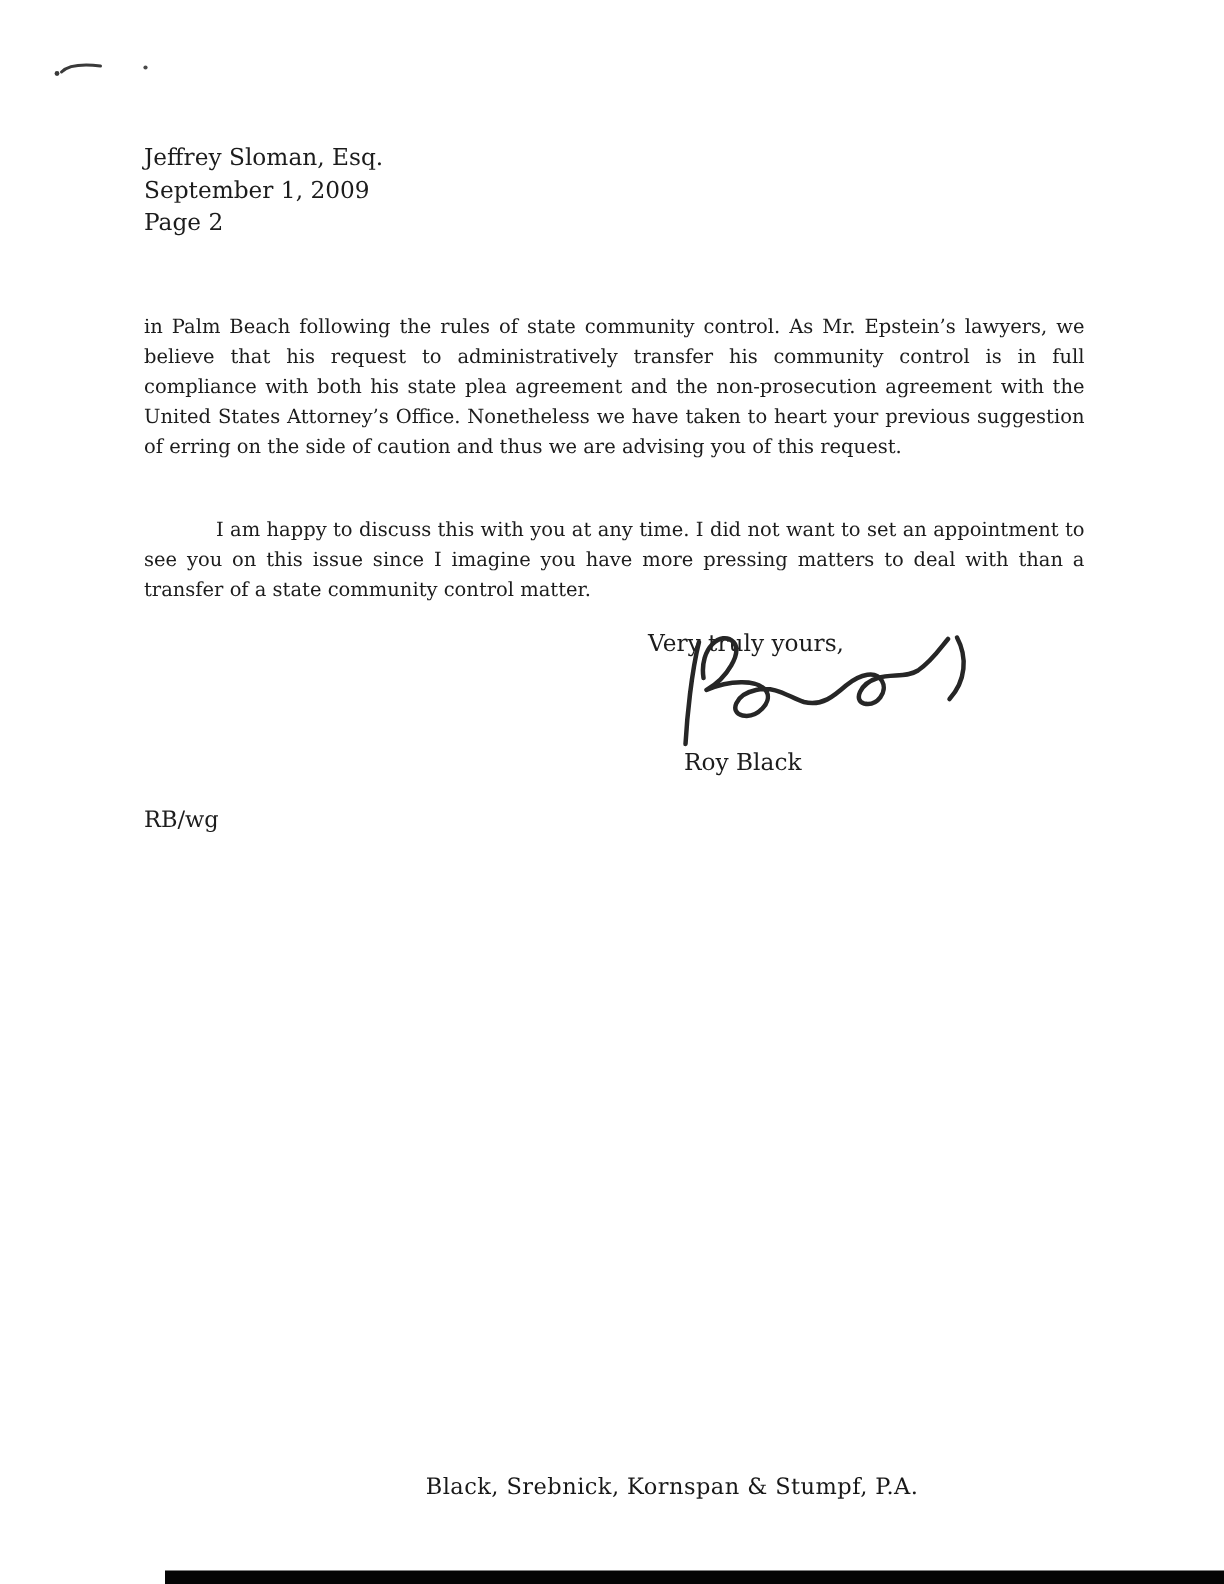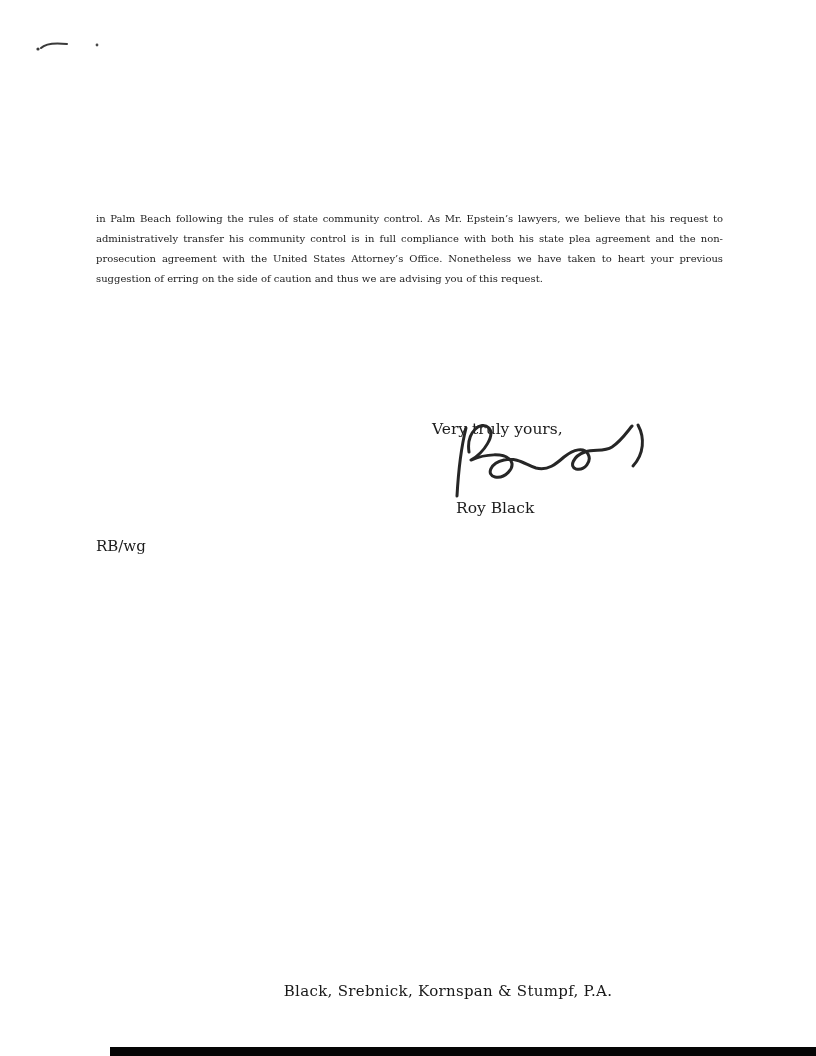--- a/index.html
+++ b/index.html
@@ -26,21 +26,21 @@
     left: 96px;
     top: 95px;
     font-size: 15.5px;
     line-height: 21.5px;
     white-space: nowrap;
   }
   .para {
     position: absolute;
     left: 96px;
     width: 627px;
-    font-size: 10px;
+    font-size: 13px;
     line-height: 20px;
     text-align: justify;
   }
   .para-1 { top: 209px; }
   .para-2 { top: 344px; text-indent: 48px; }
   .valediction {
     position: absolute;
     left: 432px;
     top: 420px;
     font-size: 15.5px;
@@ -88,23 +88,29 @@
 <body>
 
 <div class="page">
 
   <svg class="pen-mark" viewBox="0 0 70 20" xmlns="http://www.w3.org/2000/svg">
     <circle cx="4" cy="13" r="1.6" fill="#3a3a3a"></circle>
     <path d="M7,12 C11,8 20,6.5 33,8" stroke="#3a3a3a" stroke-width="2" fill="none" stroke-linecap="round"></path>
     <circle cx="63" cy="9" r="1.4" fill="#4a4a4a"></circle>
   </svg>
 
+  <div class="header-block">
+    <div>Jeffrey Sloman, Esq.</div>
+    <div>September 1, 2009</div>
+    <div>Page 2</div>
+  </div>
 
   <p class="para para-1">in Palm Beach following the rules of state community control.  As Mr. Epstein’s lawyers, we believe that his request to administratively transfer his community control is in full compliance with both his state plea agreement and the non-prosecution agreement with the United States Attorney’s Office.  Nonetheless we have taken to heart your previous suggestion of erring on the side of caution and thus we are advising you of this request.</p>
 
+  <p class="para para-2">I am happy to discuss this with you at any time. I did not want to set an appointment to see you on this issue since I imagine you have more pressing matters to deal with than a transfer of a state community control matter.</p>
 
   <div class="valediction">Very truly yours,</div>
 
   <svg class="signature-svg" viewBox="0 0 228 88" xmlns="http://www.w3.org/2000/svg">
     <g stroke="#262626" stroke-width="3" fill="none" stroke-linecap="round" stroke-linejoin="round">
       <path d="M32,80 C33,62 36,32 41,12"></path>
       <path d="M44,36 C41,16 56,4 64,12 C70,19 60,36 46,44 C60,38 80,36 86,45 C90,52 80,63 70,61 C61,59 65,47 79,44 C93,41 101,49 111,52 C123,55 131,48 139,41 C149,33 159,31 163,38 C167,45 160,55 151,53 C144,51 148,40 160,36 C170,33 179,36 187,31 C196,25 202,16 207,10"></path>
       <path d="M213,9 C220,22 219,38 208,50"></path>
     </g>
   </svg>

